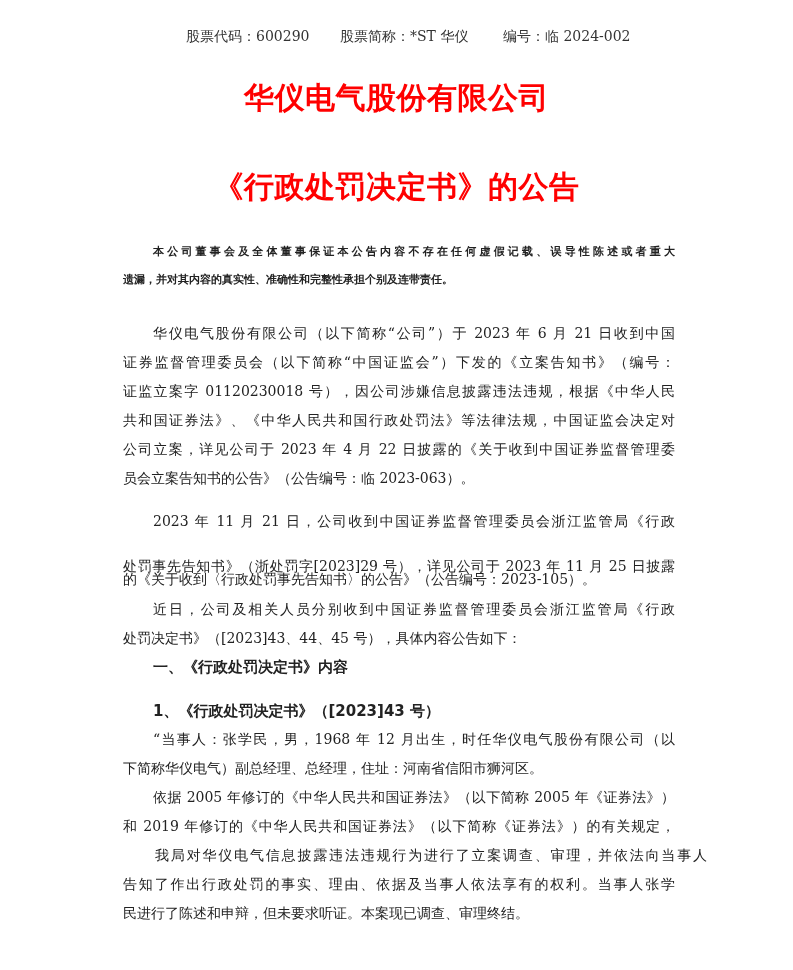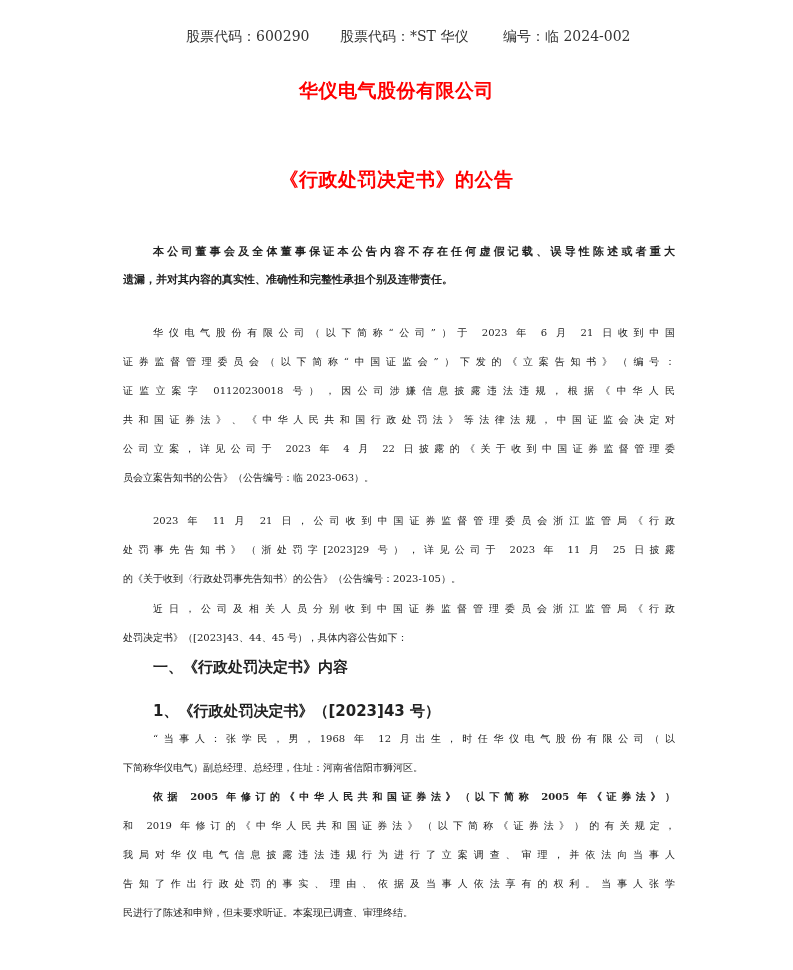--- a/index.html
+++ b/index.html
@@ -36,33 +36,33 @@
     .hd-num { left: 503px; }
 
     .title {
       position: absolute;
       left: 0;
       width: 793px;
       text-align: center;
       color: #ff0000;
       font-family: "DejaVu Sans", "Liberation Sans", sans-serif;
       font-weight: bold;
-      font-size: 19px;
+      font-size: 30px;
       letter-spacing: 0.5px;
       white-space: nowrap;
     }
     .t1 { top: 78px; }
     .t2 { top: 122px; }
     .t3 { top: 167px; }
 
     .line {
       position: absolute;
       left: 123px;
       width: 552px;
-      font-size: 10px;
+      font-size: 14px;
       white-space: nowrap;
       line-height: 20px;
       text-align: justify;
       text-align-last: justify;
     }
     .line.last { text-align-last: left; }
     .line.indent { left: 153px; width: 522px; }
     .line.bold {
       font-family: Liberation Serif, serif;
       font-weight: bold;
@@ -75,49 +75,49 @@
       text-align-last: left;
     }
   </style>
 </head>
 <body>
 
 <div class="page">
 
   <div class="header-line">
     <span class="hd-code">股票代码：600290</span>
-    <span class="hd-abbr">股票代码：*ST 华仪</span>
+    <span class="hd-abbr">股票简称：*ST 华仪</span>
     <span class="hd-num">编号：临 2024-002</span>
   </div>
 
   <div class="title t1">华仪电气股份有限公司</div>
   <div class="title t3">《行政处罚决定书》的公告</div>
 
   <div class="line bold indent" style="top:241px;">本公司董事会及全体董事保证本公告内容不存在任何虚假记载、误导性陈述或者重大</div>
   <div class="line bold last" style="top:269px;">遗漏，并对其内容的真实性、准确性和完整性承担个别及连带责任。</div>
 
   <div class="line indent" style="top:323px;">华仪电气股份有限公司（以下简称“公司”）于 2023 年 6 月 21 日收到中国</div>
   <div class="line" style="top:352px;">证券监督管理委员会（以下简称“中国证监会”）下发的《立案告知书》（编号：</div>
   <div class="line" style="top:381px;">证监立案字 01120230018 号），因公司涉嫌信息披露违法违规，根据《中华人民</div>
   <div class="line" style="top:410px;">共和国证券法》、《中华人民共和国行政处罚法》等法律法规，中国证监会决定对</div>
   <div class="line" style="top:439px;">公司立案，详见公司于 2023 年 4 月 22 日披露的《关于收到中国证券监督管理委</div>
   <div class="line last" style="top:468px;">员会立案告知书的公告》（公告编号：临 2023-063）。</div>
 
   <div class="line indent" style="top:511px;">2023 年 11 月 21 日，公司收到中国证券监督管理委员会浙江监管局《行政</div>
-  <div class="line" style="top:540px;">处罚事先告知书》（浙处罚字[2023]29 号），详见公司于 2023 年 11 月 25 日披露</div>
+  <div class="line" style="top:556px;">处罚事先告知书》（浙处罚字[2023]29 号），详见公司于 2023 年 11 月 25 日披露</div>
   <div class="line last" style="top:569px;">的《关于收到〈行政处罚事先告知书〉的公告》（公告编号：2023-105）。</div>
 
   <div class="line indent" style="top:599px;">近日，公司及相关人员分别收到中国证券监督管理委员会浙江监管局《行政</div>
   <div class="line last" style="top:628px;">处罚决定书》（[2023]43、44、45 号），具体内容公告如下：</div>
 
   <div class="line heading indent" style="top:657px;">一、《行政处罚决定书》内容</div>
   <div class="line heading indent" style="top:701px;">1、《行政处罚决定书》（[2023]43 号）</div>
 
   <div class="line indent" style="top:729px;">“当事人：张学民，男，1968 年 12 月出生，时任华仪电气股份有限公司（以</div>
   <div class="line last" style="top:758px;">下简称华仪电气）副总经理、总经理，住址：河南省信阳市狮河区。</div>
 
-  <div class="line indent" style="top:787px;font-weight:bold;">依据 2005 年修订的《中华人民共和国证券法》（以下简称 2005 年《证券法》）</div>
+  <div class="line indent" style="top:787px;">依据 2005 年修订的《中华人民共和国证券法》（以下简称 2005 年《证券法》）</div>
   <div class="line" style="top:816px;">和 2019 年修订的《中华人民共和国证券法》（以下简称《证券法》）的有关规定，</div>
-  <div class="line" style="top:845px;">我局对华仪电气信息披露违法违规行为进行了立案调查、审理，并依法向当事人</div>
+  <div class="line" style="top:845px;margin-left:32px;">我局对华仪电气信息披露违法违规行为进行了立案调查、审理，并依法向当事人</div>
   <div class="line" style="top:874px;">告知了作出行政处罚的事实、理由、依据及当事人依法享有的权利。当事人张学</div>
   <div class="line last" style="top:903px;">民进行了陈述和申辩，但未要求听证。本案现已调查、审理终结。</div>
 
 </div>
 
 </body></html>

